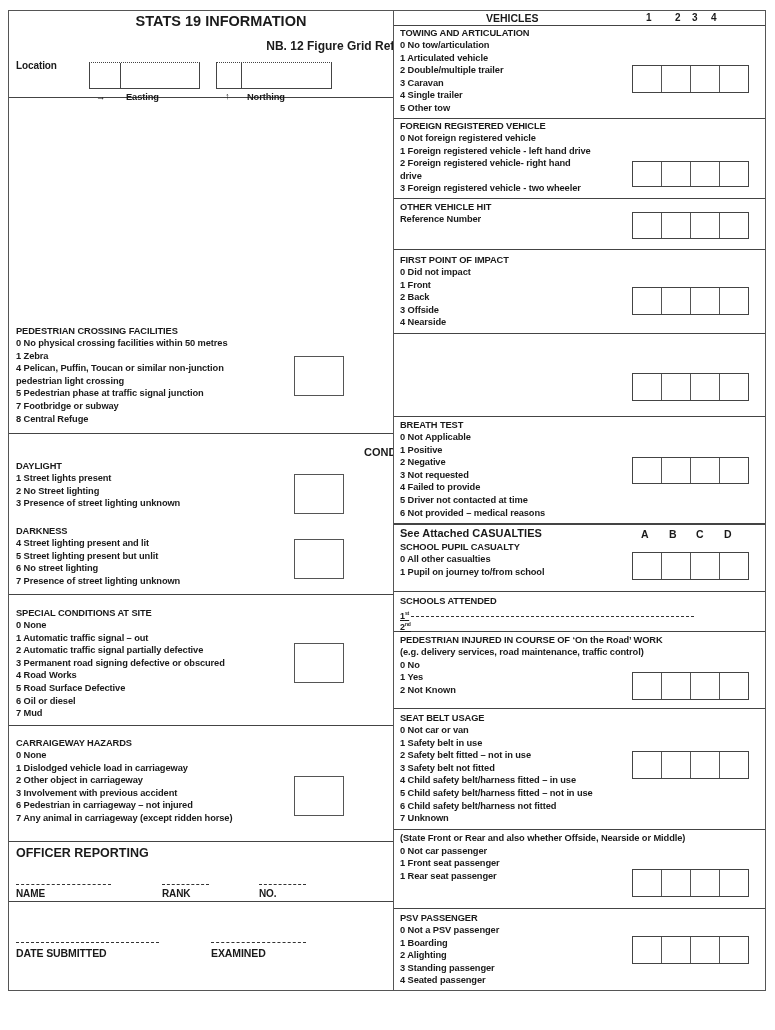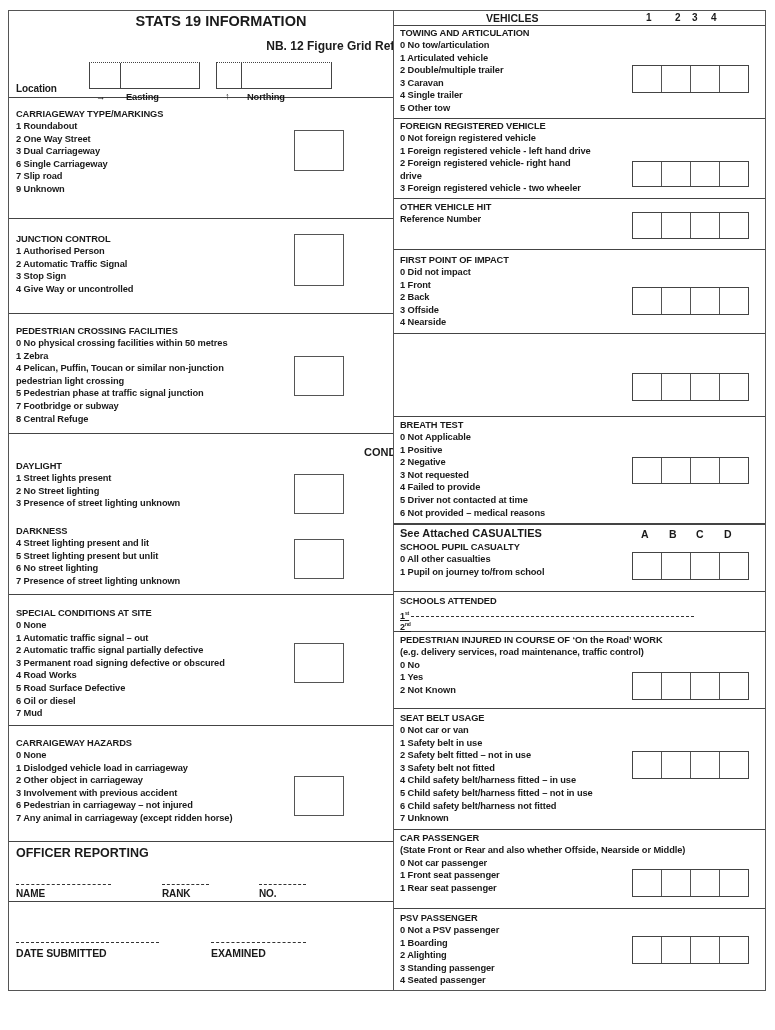--- a/index.html
+++ b/index.html
@@ -22,56 +22,34 @@
   .dash { position: absolute; border-top: 1.3px dashed #333; height: 0; }
 </style>
 </head>
 <body>
 
 <div class="panel" style="left:8px; top:10px; width:426px; height:981px;">
 
   <div class="sec" style="top:0; height:87px;">
     <div class="abs big" style="left:0; right:0; top:2px;">STATS 19 INFORMATION</div>
     <div class="abs mid" style="left:0; right:0; top:28px;">NB. 12 Figure Grid Reference</div>
-    <div class="abs title" style="left:7px; top:72px; font-size:10px;">Location</div>
+    <div class="abs title" style="left:7px; top:49px; font-size:10px;">Location</div>
     <div class="abs" style="left:80px; top:51px; width:111px; height:27px; border:1.3px solid #444; border-top-style:dotted;">
       <div class="abs" style="left:30px; top:0; bottom:0; border-left:1.3px solid #444;"></div>
     </div>
     <div class="abs title" style="left:87px; top:80px;">→</div>
     <div class="abs title" style="left:117px; top:80px;">Easting</div>
     <div class="abs" style="left:207px; top:51px; width:116px; height:27px; border:1.3px solid #444; border-top-style:dotted;">
       <div class="abs" style="left:24px; top:0; bottom:0; border-left:1.3px solid #444;"></div>
     </div>
     <div class="abs title" style="left:216px; top:79px;">↑</div>
     <div class="abs title" style="left:238px; top:80px;">Northing</div>
   </div>
 
-  <div class="sec" style="top:87px; height:121px;">
-    <div class="abs" style="left:7px; top:10px;">
-      <div class="title">CARRIAGEWAY TYPE/MARKINGS</div>
-      <div class="line">1 Roundabout</div>
-      <div class="line">2 One Way Street</div>
-      <div class="line">3 Dual Carriageway</div>
-      <div class="line">6 Single Carriageway</div>
-      <div class="line">7 Slip road</div>
-      <div class="line">9 Unknown</div>
-    </div>
-    <div class="box" style="left:285px; top:32px; width:50px; height:41px;"></div>
-  </div>
-
-  <div class="sec" style="top:208px; height:95px;">
-    <div class="abs" style="left:7px; top:14px;">
-      <div class="title">JUNCTION CONTROL</div>
-      <div class="line">1 Authorised Person</div>
-      <div class="line">2 Automatic Traffic Signal</div>
-      <div class="line">3 Stop Sign</div>
-      <div class="line">4 Give Way or uncontrolled</div>
-    </div>
-    <div class="box" style="left:285px; top:15px; width:50px; height:52px;"></div>
-  </div>
+
 
   <div class="sec" style="top:303px; height:120px;">
     <div class="abs" style="left:7px; top:11px;">
       <div class="title">PEDESTRIAN CROSSING FACILITIES</div>
       <div class="line">0 No physical crossing facilities within 50 metres</div>
       <div class="line">1 Zebra</div>
       <div class="line">4 Pelican, Puffin, Toucan or similar non-junction</div>
       <div class="line">pedestrian light crossing</div>
       <div class="line">5 Pedestrian phase at traffic signal junction</div>
       <div class="line">7 Footbridge or subway</div>
@@ -309,21 +287,20 @@
     <div class="cell4" style="left:238px; top:42px; width:117px; height:28px;">
         <span></span>
         <span></span>
         <span></span>
         <span></span>
       </div>
   </div>
 
   <div class="sec" style="top:819px; height:79px;">
     <div class="abs" style="left:6px; top:2px;">
-      <div class="title">CAR PASSENGER</div>
       <div class="line">(State Front or Rear and also whether Offside, Nearside or Middle)</div>
       <div class="line">0 Not car passenger</div>
       <div class="line">1 Front seat passenger</div>
       <div class="line">1 Rear seat passenger</div>
     </div>
     <div class="cell4" style="left:238px; top:39px; width:117px; height:28px;">
         <span></span>
         <span></span>
         <span></span>
         <span></span>

